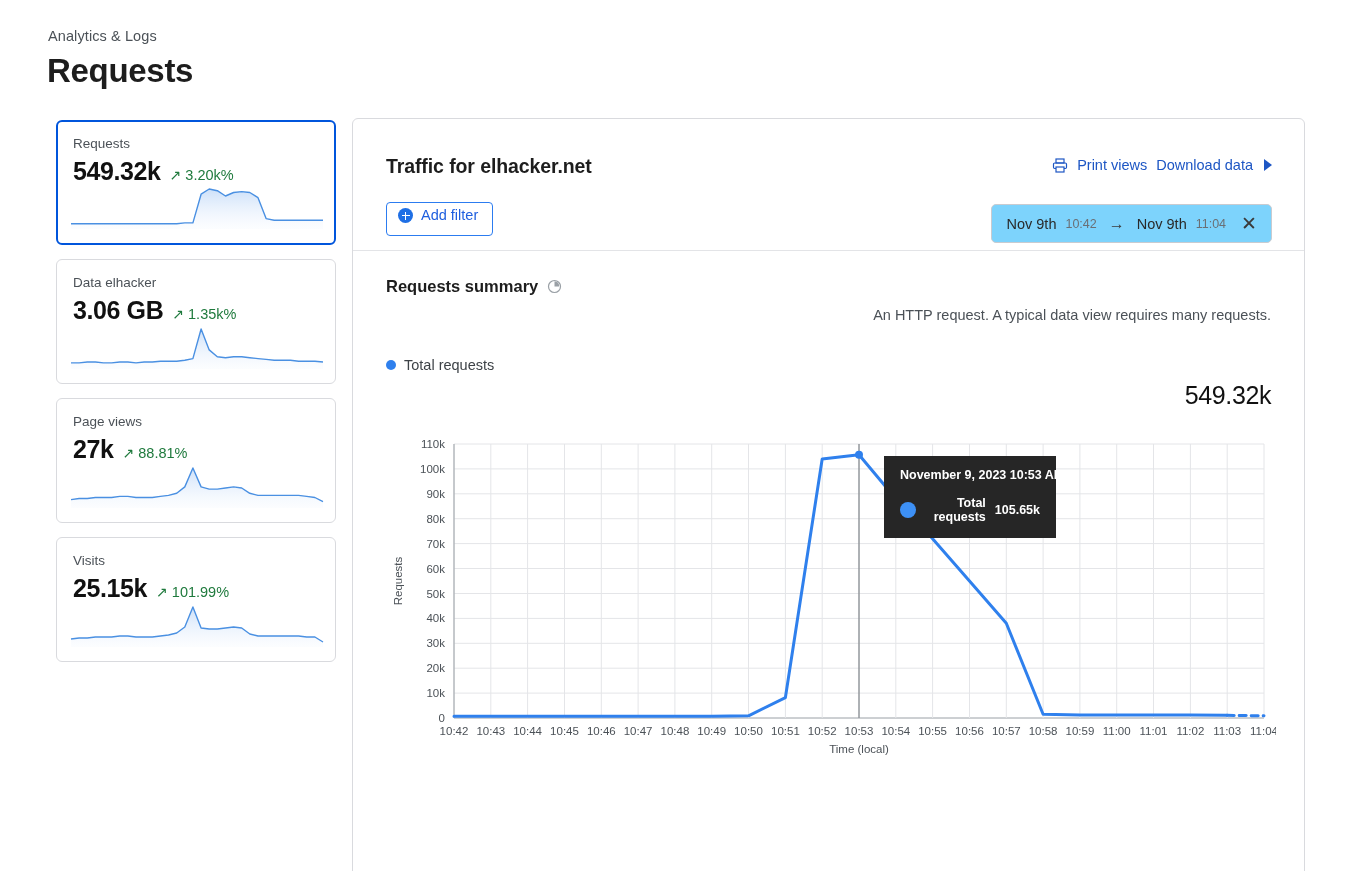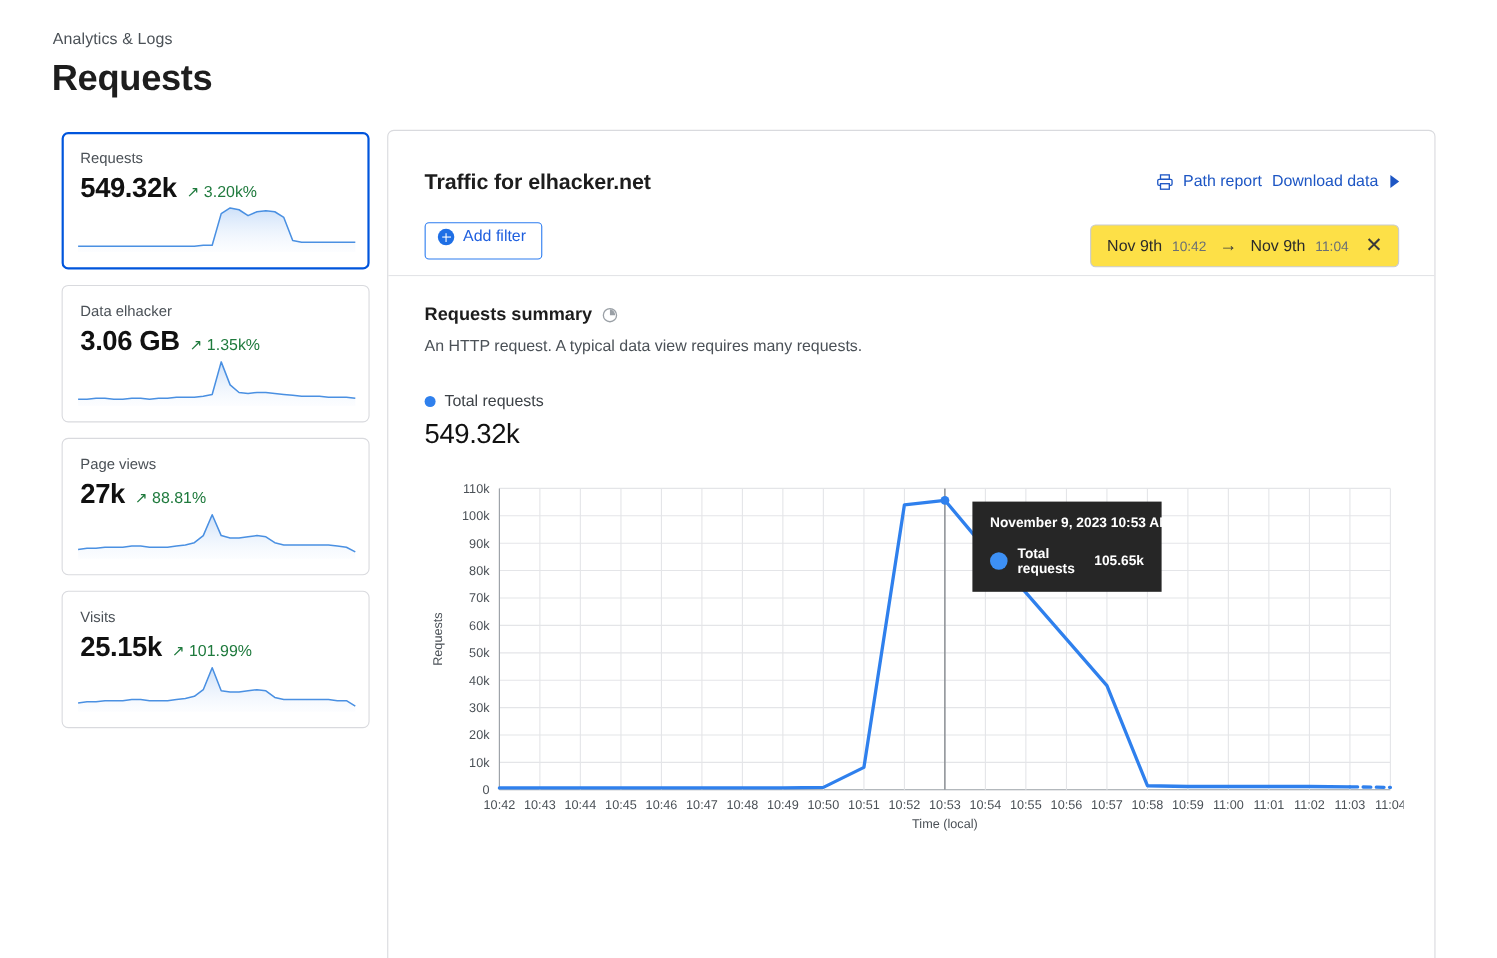--- a/index.html
+++ b/index.html
@@ -91,29 +91,29 @@
     border-top: 6px solid transparent;
     border-bottom: 6px solid transparent;
     margin-left: 2px;
   }
 
   .daterange {
     position: absolute; right: 32px; top: 85px;
     height: 39px; min-width: 270px;
     border: 1px solid #c9cbd0; border-radius: 5px;
     display: flex; align-items: center; gap: 9px;
-    padding: 0 14px; background: #fde047; font-size: 14.5px; cursor: pointer;
+    padding: 0 14px; background: #7dd3fc; font-size: 14.5px; cursor: pointer;
   }
   .dr-day { color: #2a2a2a; }
   .dr-time { color: #6a6f75; font-size: 12.5px; }
   .dr-arrow { color: #3a3a3a; font-size: 16px; padding: 0 3px; }
   .dr-close { color: #3a3a3a; font-size: 19px; line-height: 1; padding-left: 6px; cursor: pointer; }
 
   
-  .summary { position: relative; padding: 26px 33px 0 33px; }
+  .summary { position: relative; padding: 26px 33px 0 33px; text-align: right; }
   .sum-title-row { display: flex; align-items: center; gap: 9px; }
   .sum-title { font-size: 16.5px; font-weight: 700; color: #1d1d1d; }
   .clock-icon { width: 15px; height: 15px; }
   .sum-desc { margin-top: 11px; font-size: 14.5px; color: #4b5157; }
 
   .tabs { display: flex; align-items: flex-end; gap: 24px; margin-top: 22px; }
   .tab {
     font-size: 14.5px; color: #3d4247; padding-bottom: 5px;
     cursor: pointer; border-bottom: 2px solid transparent;
   }
@@ -242,21 +242,21 @@
       </div>
 
       <div class="report-links">
         <span class="printer-icon">
           <svg width="16" height="15" viewBox="0 0 16 15">
             <rect x="4" y="1" width="8" height="4" fill="none" stroke="#1d56c4" stroke-width="1.2"></rect>
             <rect x="1.5" y="5" width="13" height="5.5" rx="1.2" fill="none" stroke="#1d56c4" stroke-width="1.2"></rect>
             <rect x="4" y="9" width="8" height="5" fill="#fff" stroke="#1d56c4" stroke-width="1.2"></rect>
           </svg>
         </span>
-        <a>Path report</a>
+        <a>Print views</a>
         <a>Download data</a>
         <span class="caret-right"></span>
       </div>
 
       <div class="daterange">
         <span class="dr-day">Nov 9th</span>
         <span class="dr-time">10:42</span>
         <span class="dr-arrow">→</span>
         <span class="dr-day">Nov 9th</span>
         <span class="dr-time">11:04</span>

